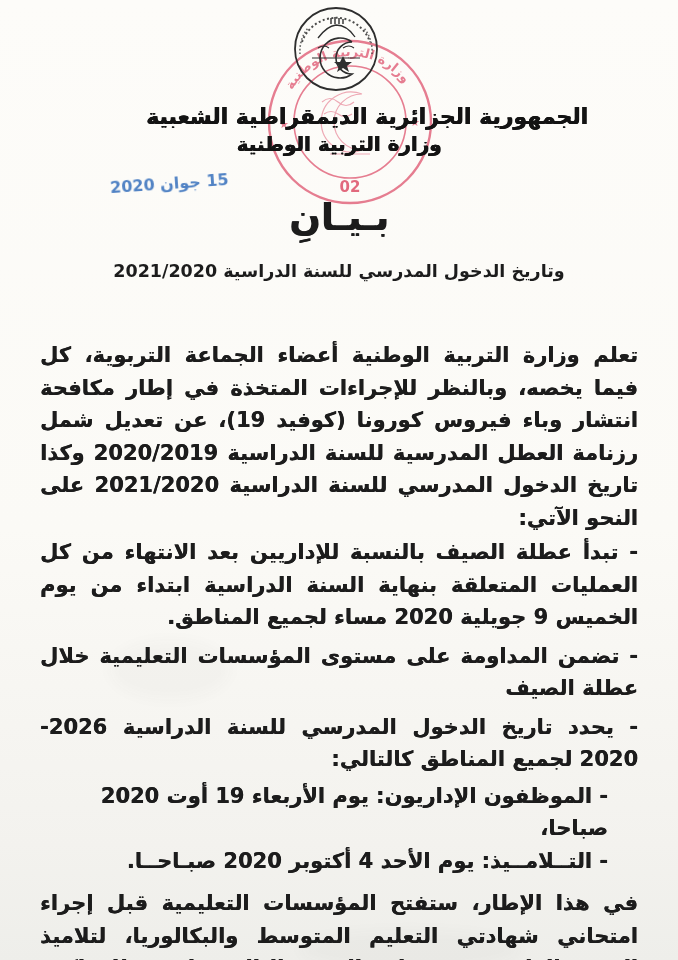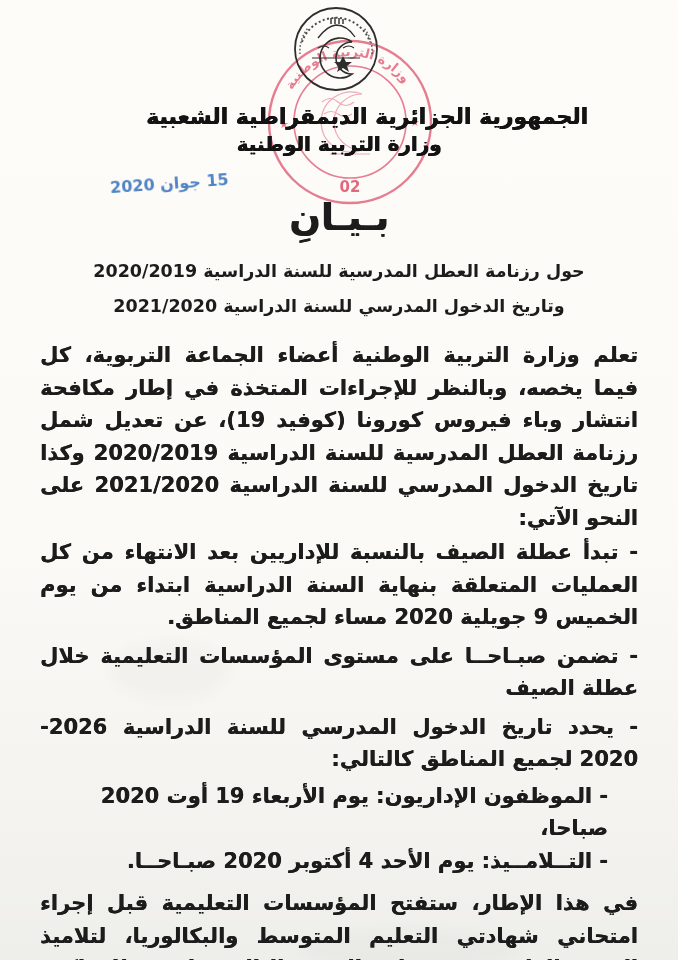--- a/index.html
+++ b/index.html
@@ -92,30 +92,29 @@
   </svg>
 
   <div class="hdr hdr1">الجمهورية الجزائرية الديمقراطية الشعبية</div>
   <div class="hdr hdr2">وزارة التربية الوطنية</div>
 
   <div class="blue-stamp">15 جوان 2020</div>
 
   <div class="doc-title">بـيـانِ</div>
 
   <div class="subtitle">
-    <div>حول رزنامة العطل المدرسية للسنة الدراسية 2020/2019</div>
     <div>وتاريخ الدخول المدرسي للسنة الدراسية 2021/2020</div>
   </div>
 
   <div class="body-text">
     <p class="para">تعلم وزارة التربية الوطنية أعضاء الجماعة التربوية، كل فيما يخصه، وبالنظر للإجراءات المتخذة في إطار مكافحة انتشار وباء فيروس كورونا (كوفيد 19)، عن تعديل شمل رزنامة العطل المدرسية للسنة الدراسية 2020/2019 وكذا تاريخ الدخول المدرسي للسنة الدراسية 2021/2020 على النحو الآتي:</p>
 
     <p class="para b1">- تبدأ عطلة الصيف بالنسبة للإداريين بعد الانتهاء من كل العمليات المتعلقة بنهاية السنة الدراسية ابتداء من يوم الخميس 9 جويلية 2020 مساء لجميع المناطق.</p>
 
-    <p class="para b2">- تضمن صبـاحــا على مستوى المؤسسات التعليمية خلال عطلة الصيف</p>
+    <p class="para b2">- تضمن المداومة على مستوى المؤسسات التعليمية خلال عطلة الصيف</p>
 
     <p class="para b3">- يحدد تاريخ الدخول المدرسي للسنة الدراسية 2026-2020 لجميع المناطق كالتالي:</p>
 
     <ul class="schedule">
       <li>- الموظفون الإداريون: يوم الأربعاء 19 أوت 2020 صباحا،</li>
       <li>- التــلامــيذ: يوم الأحد 4 أكتوبر 2020 صبـاحــا.</li>
     </ul>
 
     <p class="para closing">في هذا الإطار، ستفتح المؤسسات التعليمية قبل إجراء امتحاني شهادتي التعليم المتوسط والبكالوريا، لتلاميذ السنة الرابعة متوسط والسنة الثالثة ثانوي للمذاكرة والمراجعة والتكفل النفسي بغية التحضير لاجتيازهما.</p>
   </div>

